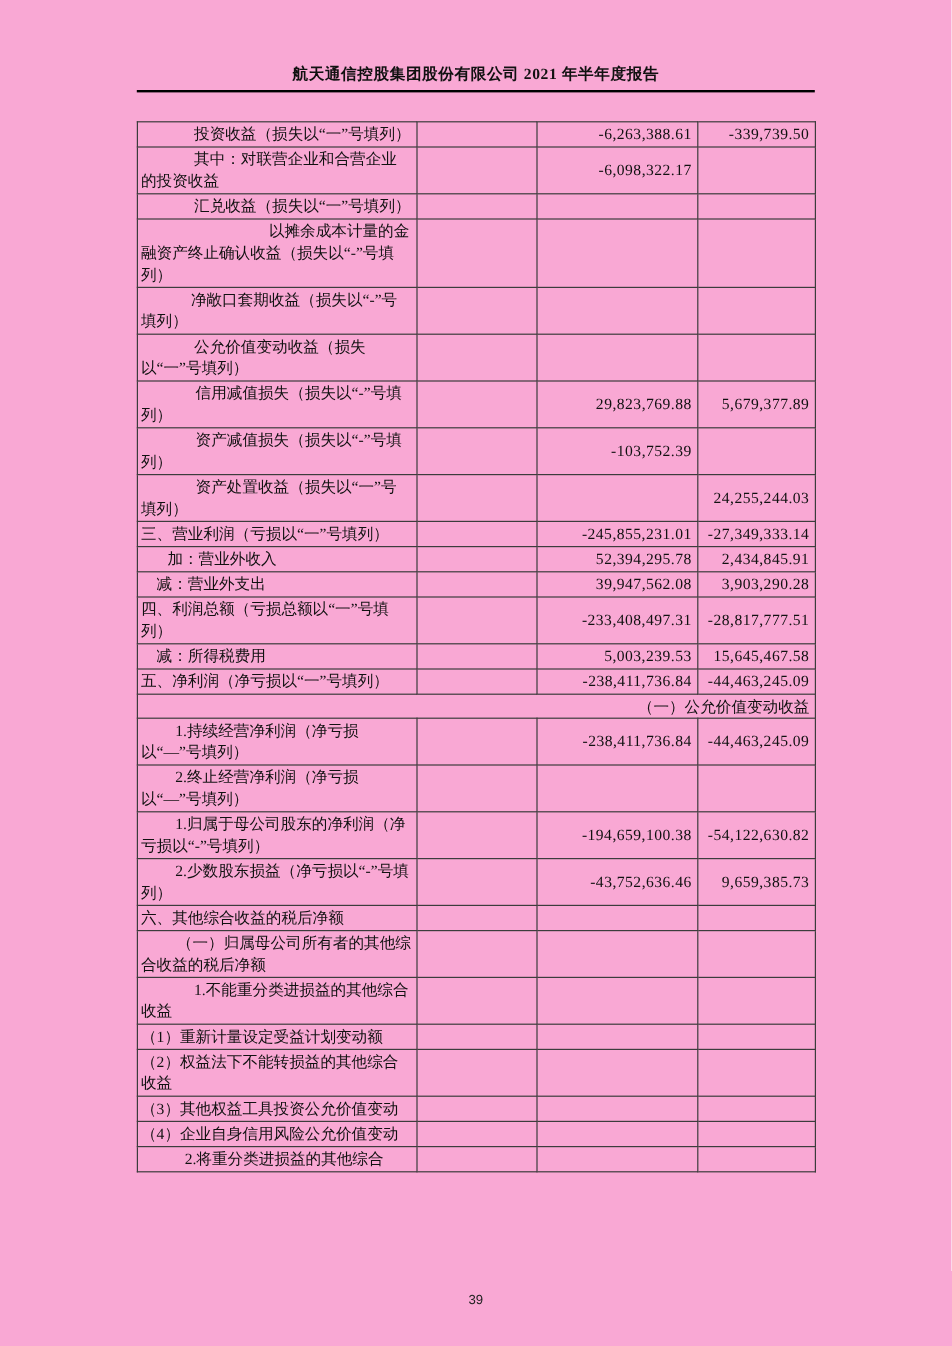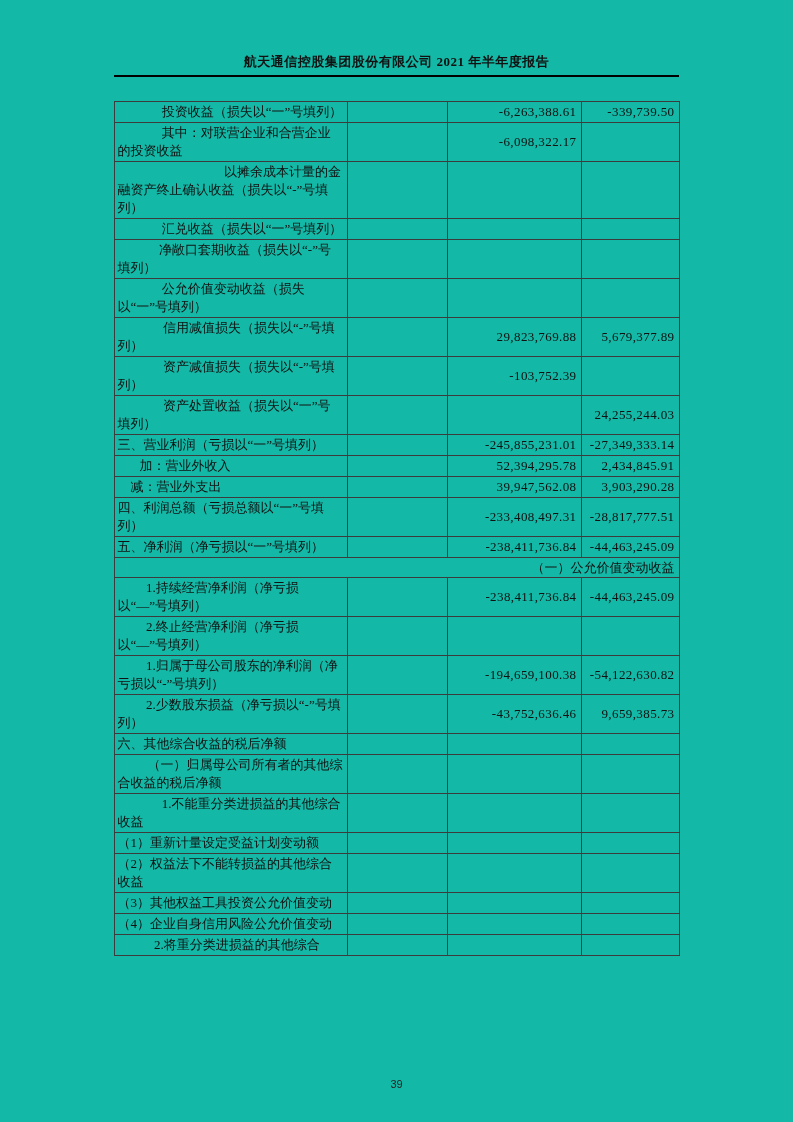--- a/index.html
+++ b/index.html
@@ -6,21 +6,21 @@
   html, body {
     margin: 0; padding: 0;
     background: #ffffff;
     font-family: "Liberation Serif", "DejaVu Serif", serif;
     color: #111111;
   }
   .page {
     position: relative;
     width: 793px;
     height: 1122px;
-    background: #14b8a6;
+    background: #f9a8d4;
     overflow: hidden;
   }
   .header {
     padding-top: 54px;
     width: 565px;
     margin: 0 auto;
   }
   .header-title {
     text-align: center;
     font-weight: bold;
@@ -101,27 +101,27 @@
           <td class="value-cell">-6,263,388.61</td>
           <td class="value-cell">-339,739.50</td>
         </tr>
         <tr>
           <td class="item-cell" style="text-indent: 3.4em;">其中：对联营企业和合营企业的投资收益</td>
           <td class="note-cell"></td>
           <td class="value-cell">-6,098,322.17</td>
           <td class="value-cell"></td>
         </tr>
         <tr>
+          <td class="item-cell" style="text-indent: 3.4em;">汇兑收益（损失以“一”号填列）</td>
+          <td class="note-cell"></td>
+          <td class="value-cell"></td>
+          <td class="value-cell"></td>
+        </tr>
+        <tr>
           <td class="item-cell" style="text-indent: 8.2em;">以摊余成本计量的金融资产终止确认收益（损失以“-”号填列）</td>
-          <td class="note-cell"></td>
-          <td class="value-cell"></td>
-          <td class="value-cell"></td>
-        </tr>
-        <tr>
-          <td class="item-cell" style="text-indent: 3.4em;">汇兑收益（损失以“一”号填列）</td>
           <td class="note-cell"></td>
           <td class="value-cell"></td>
           <td class="value-cell"></td>
         </tr>
         <tr>
           <td class="item-cell" style="text-indent: 3.2em;">净敞口套期收益（损失以“-”号填列）</td>
           <td class="note-cell"></td>
           <td class="value-cell"></td>
           <td class="value-cell"></td>
         </tr>
@@ -165,20 +165,26 @@
           <td class="item-cell" style="text-indent: 1em;">减：营业外支出</td>
           <td class="note-cell"></td>
           <td class="value-cell">39,947,562.08</td>
           <td class="value-cell">3,903,290.28</td>
         </tr>
         <tr>
           <td class="item-cell" style="text-indent: 0em;">四、利润总额（亏损总额以“一”号填列）</td>
           <td class="note-cell"></td>
           <td class="value-cell">-233,408,497.31</td>
           <td class="value-cell">-28,817,777.51</td>
+        </tr>
+        <tr>
+          <td class="item-cell" style="text-indent: 1em;">减：所得税费用</td>
+          <td class="note-cell"></td>
+          <td class="value-cell">5,003,239.53</td>
+          <td class="value-cell">15,645,467.58</td>
         </tr>
         <tr>
           <td class="item-cell" style="text-indent: 0em;">五、净利润（净亏损以“一”号填列）</td>
           <td class="note-cell"></td>
           <td class="value-cell">-238,411,736.84</td>
           <td class="value-cell">-44,463,245.09</td>
         </tr>
         <tr class="section-row">
           <td colspan="4">（一）公允价值变动收益</td>
         </tr>

